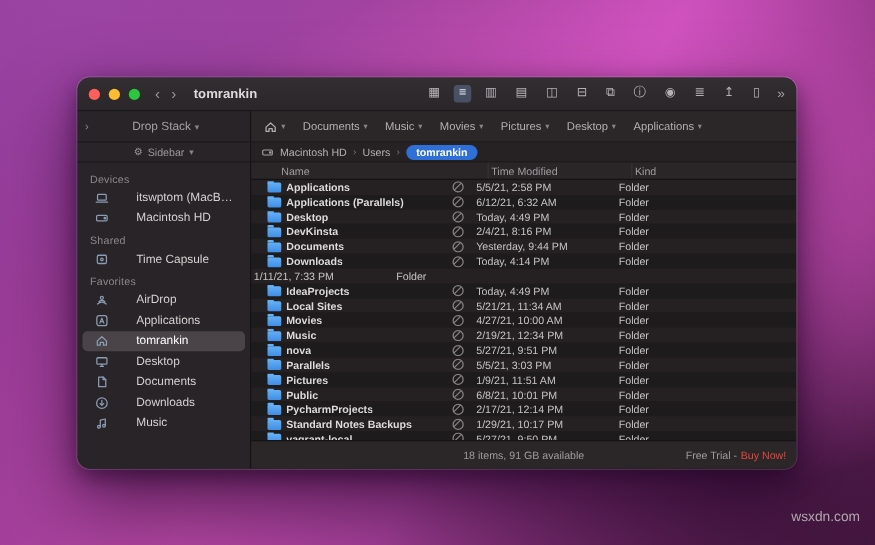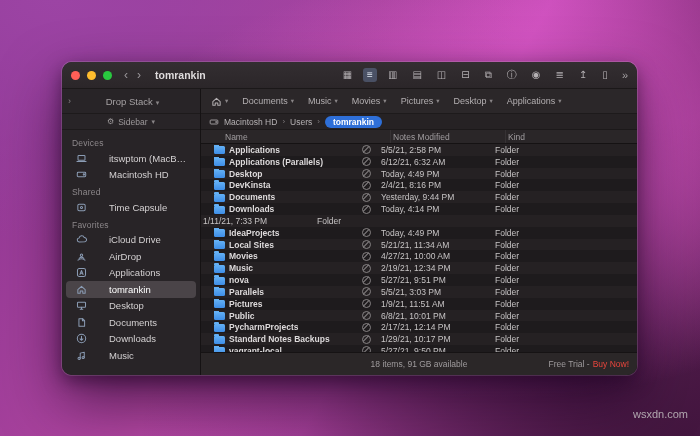--- a/index.html
+++ b/index.html
@@ -189,28 +189,20 @@
                   <circle cx="6" cy="6" r="1.1"></circle>
                 </svg>
               </span>
               <span class="sb-label">Time Capsule</span>
             </div>
           </div>
 
         <div class="sec-title">Favorites</div>
         <div>
 
-            <div class="sb-item">
-              <span class="sb-icon">
-                <svg viewBox="0 0 12 12">
-                  <path d="M3.6 8.6a2.1 2.1 0 0 1-.2-4.2 2.9 2.9 0 0 1 5.6-.5 2 2 0 0 1 .4 4.6z"></path>
-                </svg>
-              </span>
-              <span class="sb-label">iCloud Drive</span>
-            </div>
 
             <div class="sb-item">
               <span class="sb-icon">
                 <svg viewBox="0 0 12 12">
                   <circle cx="6" cy="4.6" r="1.3"></circle>
                   <path d="M3.4 8a3.8 3.8 0 0 1 5.2 0M2.2 10a6 6 0 0 1 7.6 0"></path>
                 </svg>
               </span>
               <span class="sb-label">AirDrop</span>
             </div>
@@ -333,21 +325,21 @@
             <span class="crumb-sep">›</span>
 
             <span class="crumb-seg">Users</span>
             <span class="crumb-sep">›</span>
           </span>
         <span class="crumb-pill">tomrankin</span>
       </div>
 
       <div class="colheader">
         <span class="ch-name">Name</span>
-        <span class="ch-date">Notes Modified</span>
+        <span class="ch-date">Time Modified</span>
         <span class="ch-kind">Kind</span>
 
       </div>
 
       <div class="filelist">
 
           <div class="row">
             <span class="cell-name">
               <span class="ficon"></span>
               <span class="fname">Applications</span>

